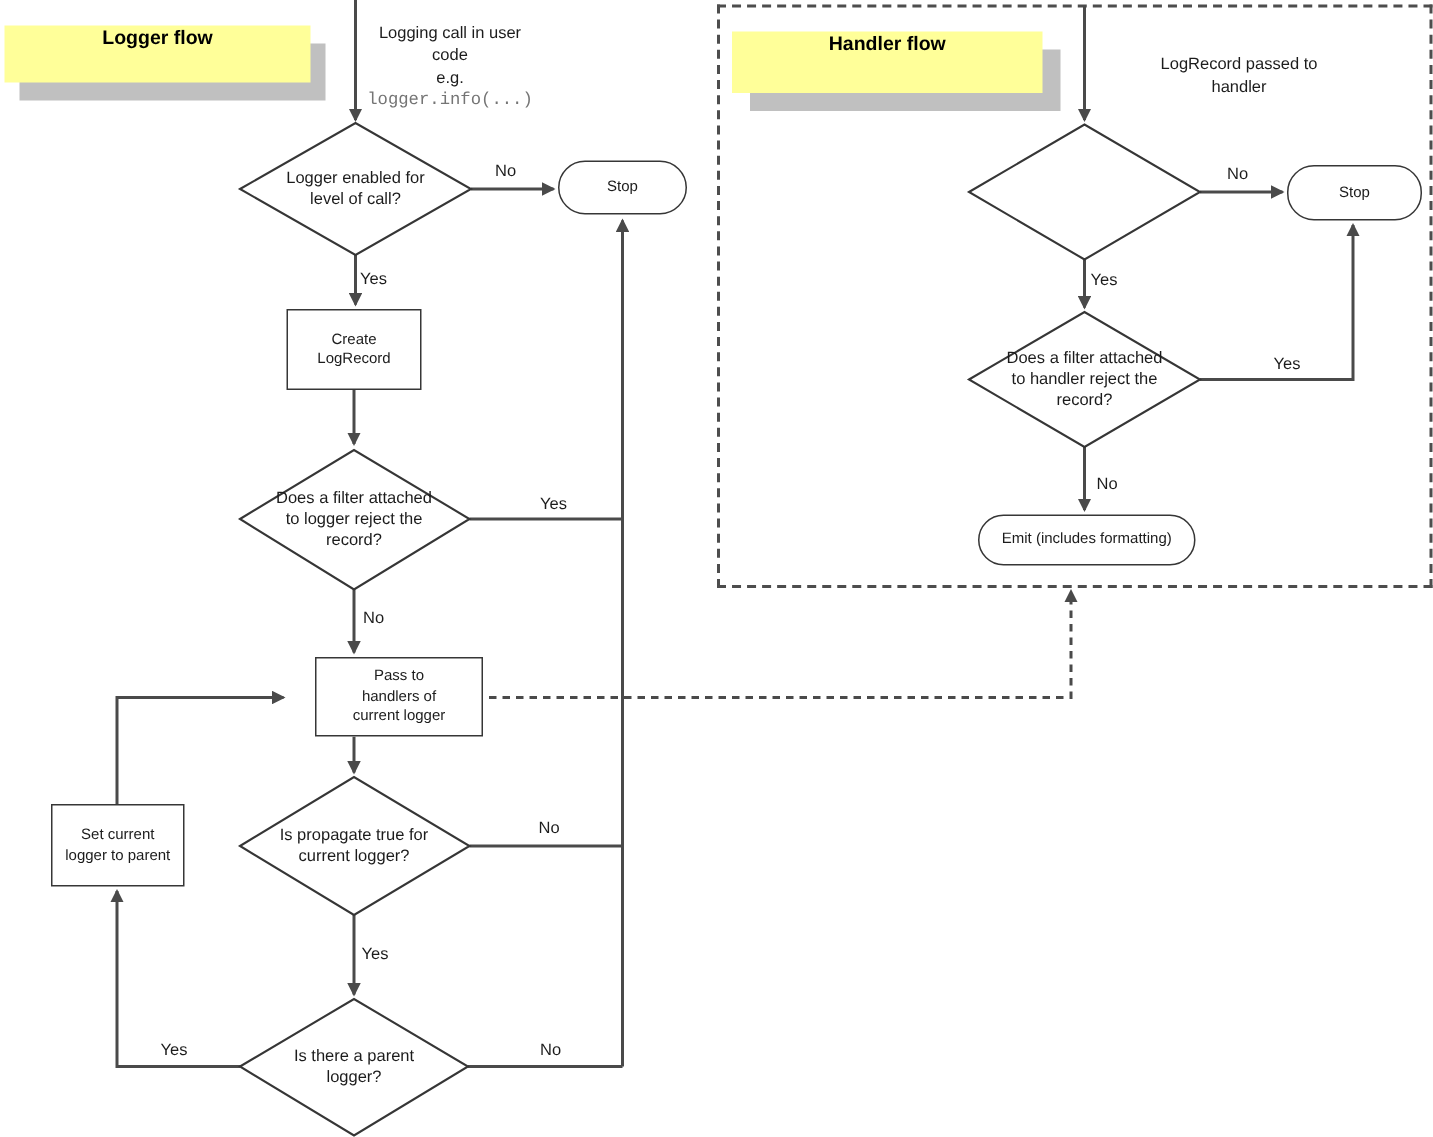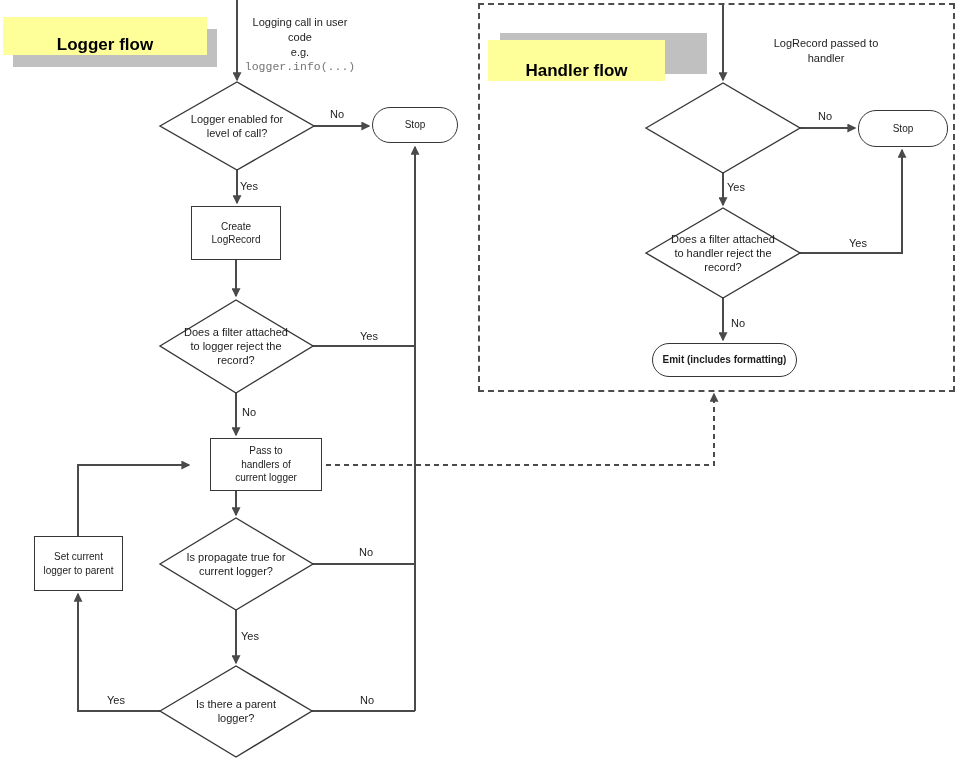--- a/index.html
+++ b/index.html
@@ -6,22 +6,22 @@
     --note_bg:#ffff99; --note_shadow:#c0c0c0; --line:#4a4a4a;
     --shape_border:#363636; --text:#1c1c1c; --code_text:#757575;
     --box_border:#4d4d4d; --bg:#ffffff;
   }
   html,body{margin:0;padding:0;}
   body{width:955px;height:758px;background:var(--bg);
        font-family:"Liberation Sans",sans-serif;overflow:hidden;}
   .stage{position:relative;width:955px;height:758px;}
   .hbox{position:absolute;border:2px dashed var(--box_border);z-index:0;background:transparent;}
   .note-shadow{position:absolute;background:var(--note_shadow);z-index:1;}
-  .note{position:absolute;display:flex;align-items:flex-end;justify-content:center;
-        background:var(--note_bg);font-weight:bold;font-size:17px;color:#000;z-index:3;}
+  .note{position:absolute;display:flex;align-items:flex-start;justify-content:center;
+        background:var(--note_bg);font-weight:bold;font-size:13px;color:#000;z-index:3;}
   svg.wires{position:absolute;left:0;top:0;z-index:2;}
   svg.wires line, svg.wires polyline{stroke:var(--line);stroke-width:2;fill:none;}
   svg.wires .dashed{stroke-dasharray:5 4;}
   svg.wires polygon.diamond{fill:#fff;stroke:var(--shape_border);stroke-width:1.4;}
   .arrowhead{fill:var(--line);}
   .node{position:absolute;display:flex;align-items:center;justify-content:center;
         text-align:center;font-size:10px;line-height:13.5px;color:var(--text);
         background:#fff;z-index:3;white-space:pre-line;box-sizing:border-box;}
   .process{border:1.6px solid var(--shape_border);}
   .terminator{border:1.5px solid var(--shape_border);border-radius:18px;}
@@ -75,21 +75,21 @@
     <polygon class="diamond" points="160,346 236,300 313,346 236,393"></polygon>
     <polygon class="diamond" points="160,564 236,518 313,564 236,610"></polygon>
     <polygon class="diamond" points="160,711 236,666 312,711 236,757"></polygon>
     <polygon class="diamond" points="646,128 723,83 800,128 723,173"></polygon>
     <polygon class="diamond" points="646,253 723,208 800,253 723,298"></polygon>
   </svg>
 
   <div class="note" style="left:3px;top:17px;width:204px;height:38px;">
     <span>Logger flow</span>
   </div>
-  <div class="note" style="left:488px;top:21px;width:177px;height:41px;margin-top:19px;">
+  <div class="note" style="left:488px;top:21px;width:207px;height:41px;">
     <span>Handler flow</span>
   </div>
 
   <div class="entry-text" style="left:235px;top:15px;width:130px;">Logging call in user
 code
 e.g.</div>
   <div class="entry-code" style="left:225px;top:60px;width:150px;">logger.info(...)</div>
 
   <div class="entry-text" style="left:756px;top:36px;width:140px;">LogRecord passed to
 handler</div>
@@ -109,21 +109,21 @@
 
   <div class="node terminator" style="left:372px;top:107px;width:86px;height:36px;">Stop</div>
   <div class="node process" style="left:191px;top:206px;width:90px;height:54px;">Create
 LogRecord</div>
   <div class="node process" style="left:210px;top:438px;width:112px;height:53px;">Pass to
 handlers of
 current logger</div>
   <div class="node process" style="left:34px;top:536px;width:89px;height:55px;">Set current
 logger to parent</div>
   <div class="node terminator" style="left:858px;top:110px;width:90px;height:37px;">Stop</div>
-  <div class="node terminator" style="left:652px;top:343px;width:145px;height:34px;font-weight:bold;">Emit (includes formatting)</div>
+  <div class="node terminator" style="left:652px;top:343px;width:145px;height:34px;">Emit (includes formatting)</div>
 
   <span class="elabel" style="left:330px;top:108px;">No</span>
   <span class="elabel" style="left:240px;top:180px;">Yes</span>
   <span class="elabel" style="left:360px;top:330px;">Yes</span>
   <span class="elabel" style="left:242px;top:406px;">No</span>
   <span class="elabel" style="left:359px;top:546px;">No</span>
   <span class="elabel" style="left:241px;top:630px;">Yes</span>
   <span class="elabel" style="left:360px;top:694px;">No</span>
   <span class="elabel" style="left:107px;top:694px;">Yes</span>
 

